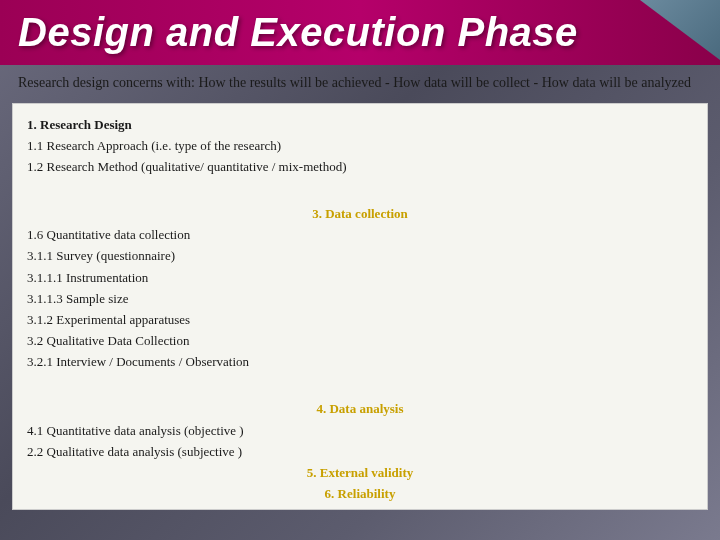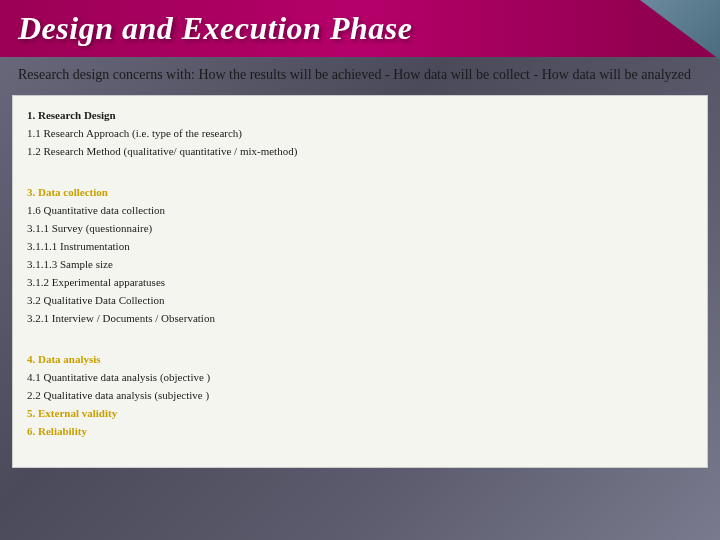--- a/index.html
+++ b/index.html
@@ -38,57 +38,58 @@
     .title-bar {
       background: #a0005a;
       background: linear-gradient(90deg, #9b0055 0%, #b5006a 50%, #8a004a 100%);
       padding: 10px 18px 10px 18px;
       margin: 0;
       position: relative;
     }
 
     .title-text {
       color: #ffffff;
-      font-size: 32px;
+      font-size: 40px;
       font-weight: bold;
       font-style: italic;
-      font-family: Liberation Serif, serif;
+      font-family: Liberation Sans, sans-serif;
       text-shadow: 2px 2px 4px rgba(0,0,0,0.4);
       letter-spacing: 0.5px;
     }
 
     .subtitle-area {
       padding: 8px 18px 6px 18px;
       color: #1a1a1a;
       font-size: 14px;
       line-height: 1.4;
       background: transparent;
     }
 
     .content-box {
       margin: 4px 12px 8px 12px;
       background: #f5f5f0;
       border: 1px solid #cccccc;
-      padding: 10px 14px 26px 14px;
-      font-size: 11px;
+      padding: 10px 14px 4px 14px;
+      font-size: 13px;
       line-height: 1.55;
       color: #1a1a1a;
     }
 
     .section-header {
       font-weight: bold;
       margin-bottom: 2px;
     }
     .indent-2 { margin-left: 48px; }
     .indent-3 { margin-left: 72px; }
     .indent-4 { margin-left: 96px; }
 
     .highlight-yellow {
       color: #c8a000;
       font-weight: bold;
+      text-align: center;
     }
 
     .row {
       display: block;
       margin: 1px 0;
     }
 
     .title-decoration {
       position: absolute;
       top: 0;

